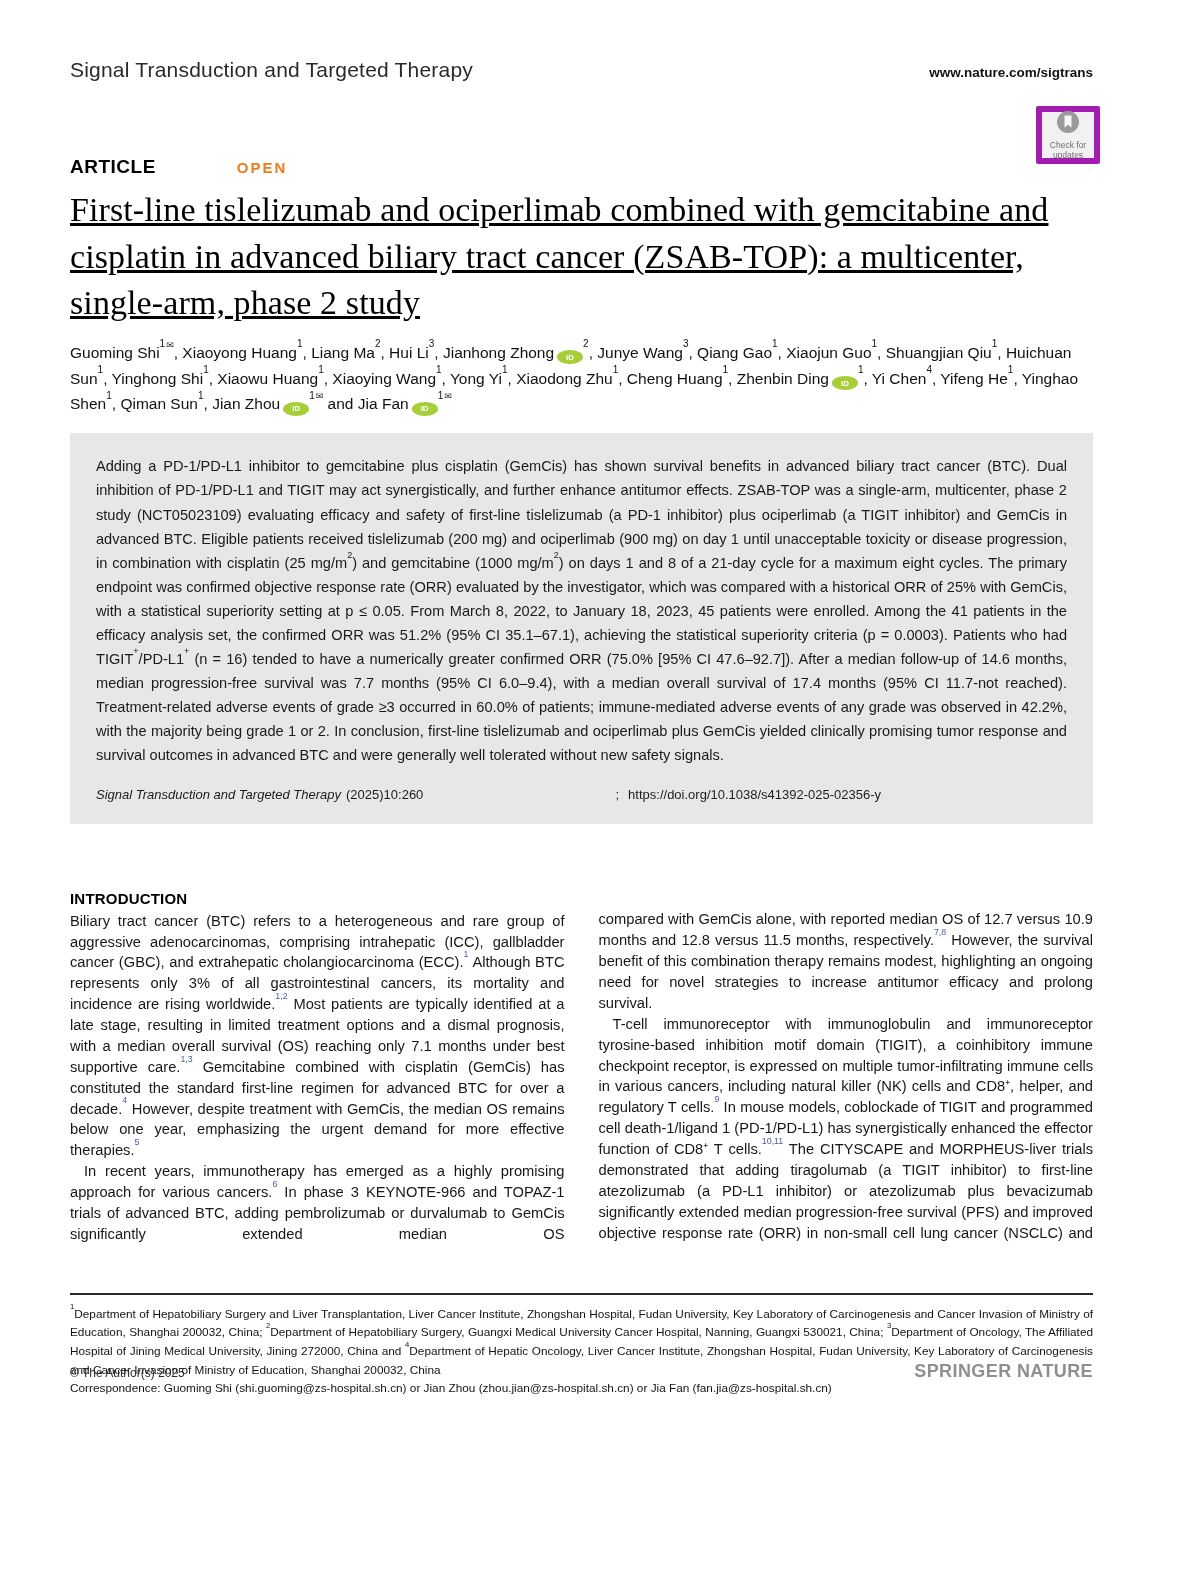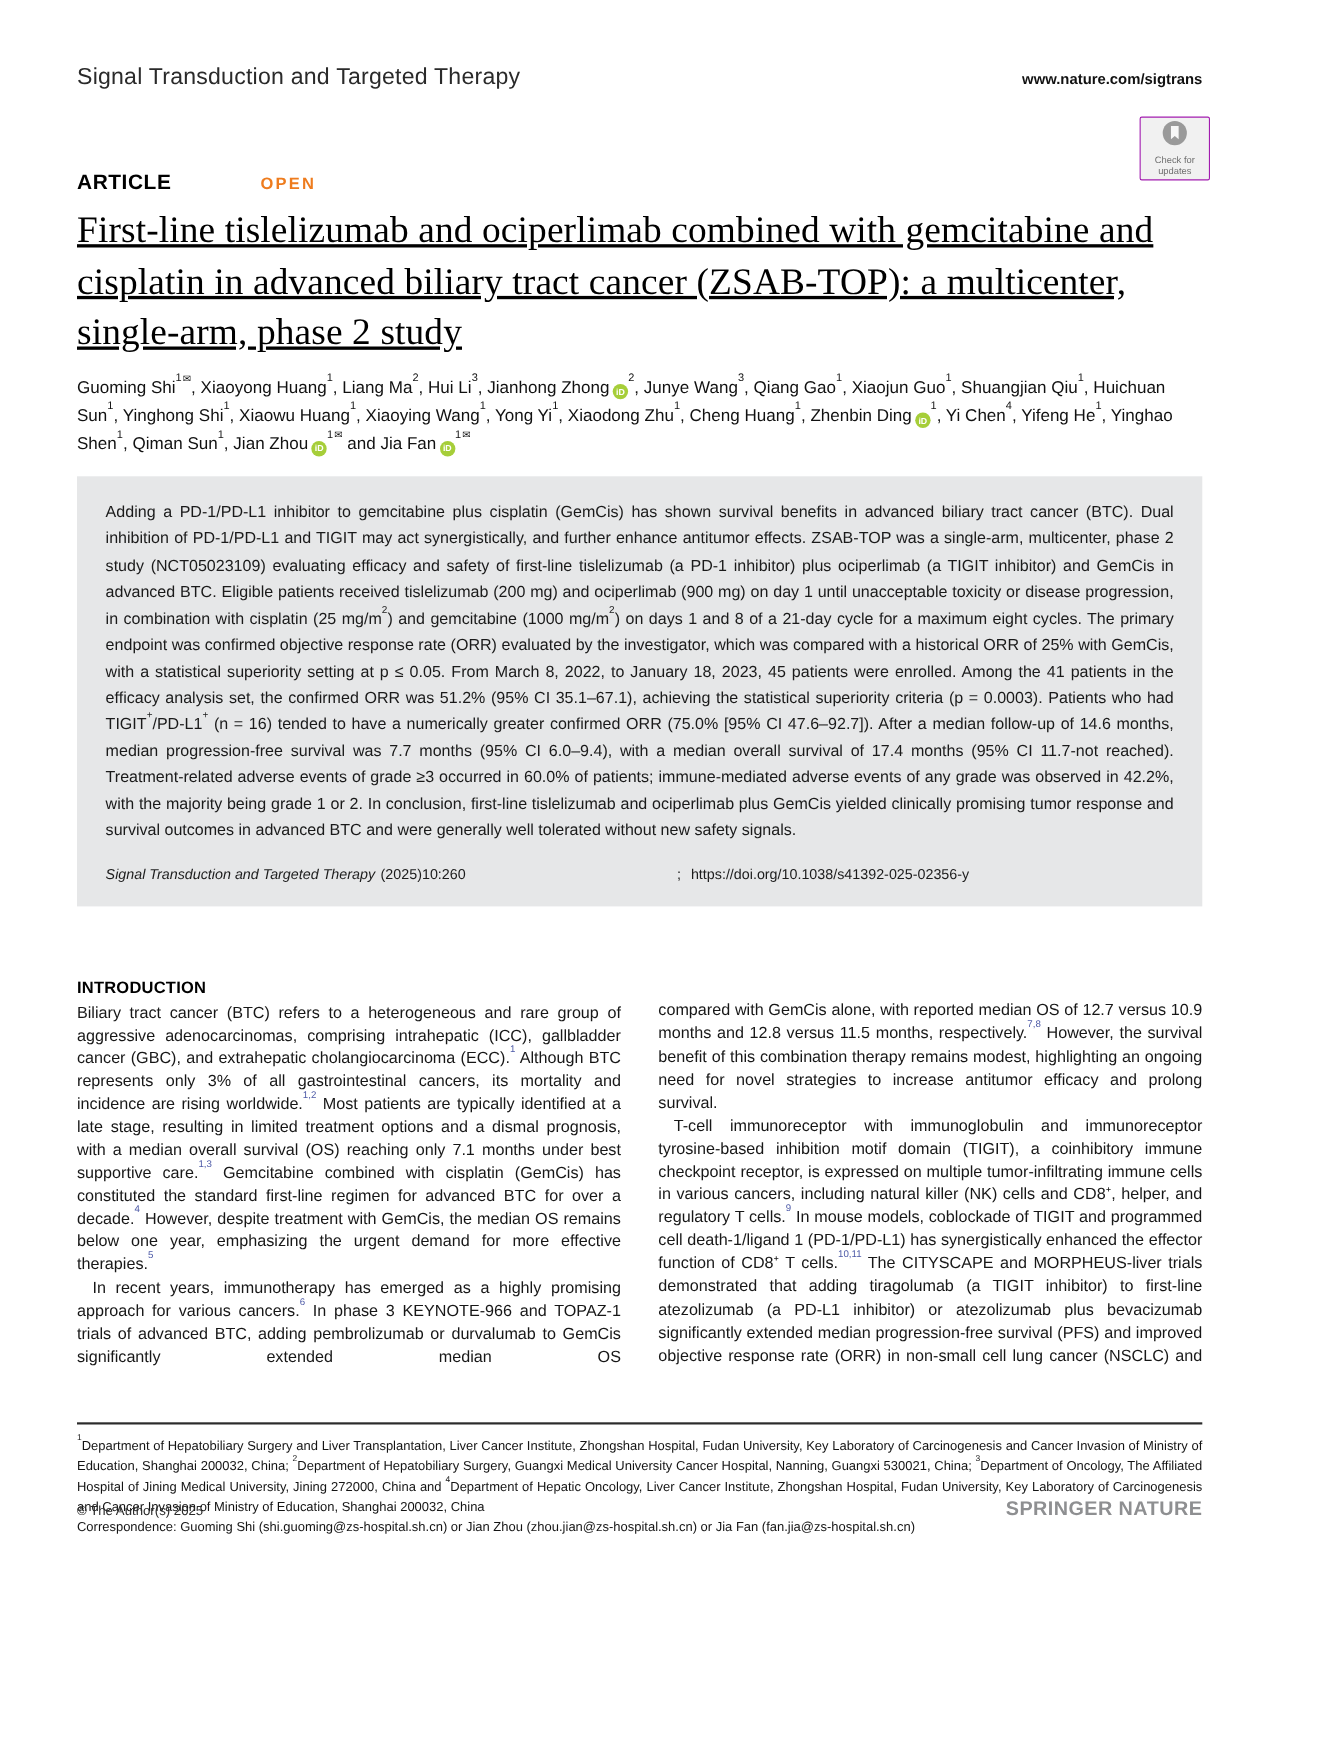--- a/index.html
+++ b/index.html
@@ -16,21 +16,21 @@
 
   
   .header { display: flex; justify-content: space-between; align-items: baseline; }
   .journal { font-size: 21px; font-weight: 500; color: #2a2a2a; letter-spacing: 0.2px; }
   .site { font-size: 13.5px; font-weight: 700; color: #111; }
 
   
   .badge {
     position: absolute; top: 106px; right: 100px;
     width: 64px; height: 58px;
-    background: #f1f1f1; border: 1px solid #a21caf; border-radius: 2px;
+    background: #f1f1f1; border: 6px solid #a21caf; border-radius: 2px;
     display: flex; flex-direction: column; align-items: center; justify-content: center;
     gap: 3px; cursor: pointer;
   }
   .badge-label { font-size: 8.5px; color: #6f6f6f; text-align: center; line-height: 1.15; width: 54px; }
 
   
   .kicker { margin-top: 74px; display: flex; align-items: center; gap: 15px; }
   .article-label { font-size: 19px; font-weight: 800; letter-spacing: 0.5px; color: #000; }
   .open-label { font-size: 15px; font-weight: 700; letter-spacing: 2px; color: var(--open-orange); margin-left: 66px; }
 
@@ -43,21 +43,21 @@
     line-height: 1.37;
     color: #000;
     letter-spacing: 0.1px;
     text-decoration: underline;
   }
 
   
   .authors { margin-top: 13px; font-size: 15.5px; line-height: 1.67; color: #111; max-width: 1010px; }
   .authors sup { font-size: 10px; position: relative; top: -0.45em; line-height: 0; }
   .orcid {
-    display: inline-flex; width: 14px; height: 14px; border-radius: 50%;
+    display: inline-flex; width: 26px; height: 14px; border-radius: 50%;
     background: var(--orcid-green); color: #fff; font-size: 8px; font-weight: 700;
     align-items: center; justify-content: center; margin-left: 3px; vertical-align: -2px;
     cursor: pointer;
   }
   sup.mail { font-size: 9px; margin-left: 1px; cursor: pointer; }
 
   
   .abstract {
     margin-top: 16px;
     background: var(--abstract-bg);

